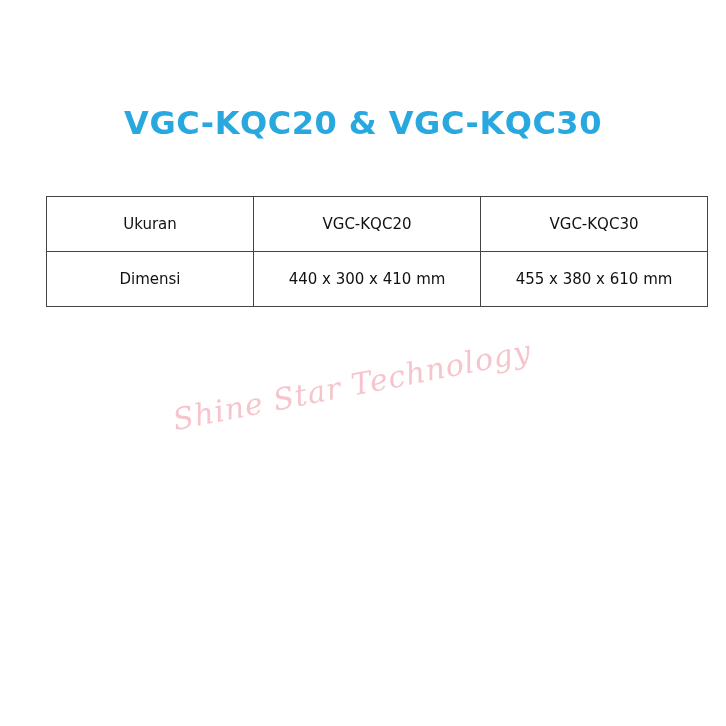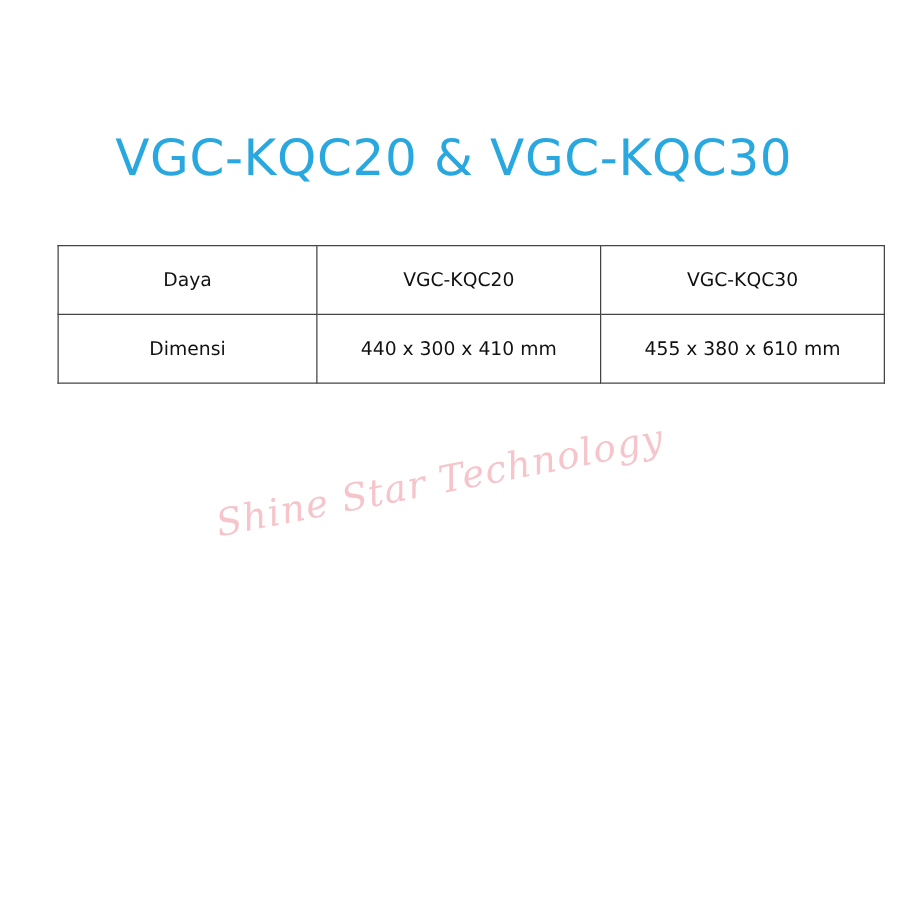--- a/index.html
+++ b/index.html
@@ -19,22 +19,22 @@
     width: 726px;
     height: 726px;
     box-sizing: border-box;
   }
   .title {
     position: absolute;
     top: 104px;
     left: 0;
     width: 726px;
     text-align: center;
-    font-size: 40px;
-    font-weight: normal;
+    font-size: 32px;
+    font-weight: bold;
     color: #29a8e0;
     letter-spacing: 0.5px;
     font-family: "DejaVu Sans", sans-serif;
   }
   .spec-table {
     position: absolute;
     top: 196px;
     left: 46px;
     width: 634px;
     border-collapse: collapse;
@@ -74,21 +74,21 @@
 </head>
 <body>
 
 <div class="page">
 
   <div class="title">VGC-KQC20 &amp; VGC-KQC30</div>
 
   <table class="spec-table">
     <tbody>
       <tr>
-        <td class="label-cell">Daya</td>
+        <td class="label-cell">Ukuran</td>
         <td class="val-cell">VGC-KQC20</td>
         <td class="val-cell">VGC-KQC30</td>
       </tr>
       <tr>
         <td class="label-cell">Dimensi</td>
         <td class="val-cell">440 x 300 x 410 mm</td>
         <td class="val-cell">455 x 380 x 610 mm</td>
       </tr>
     </tbody>
   </table>

